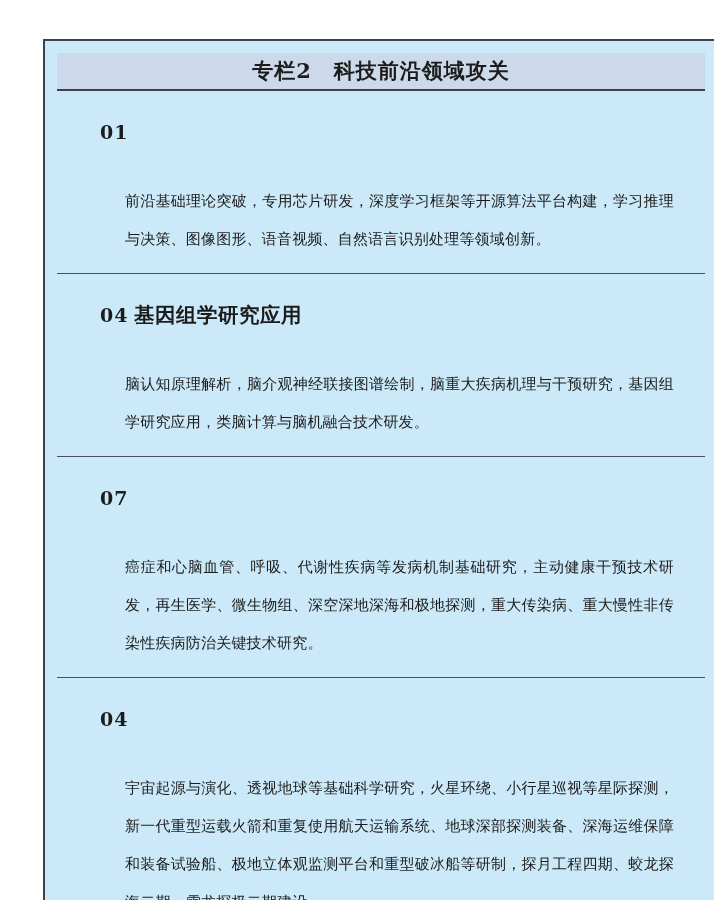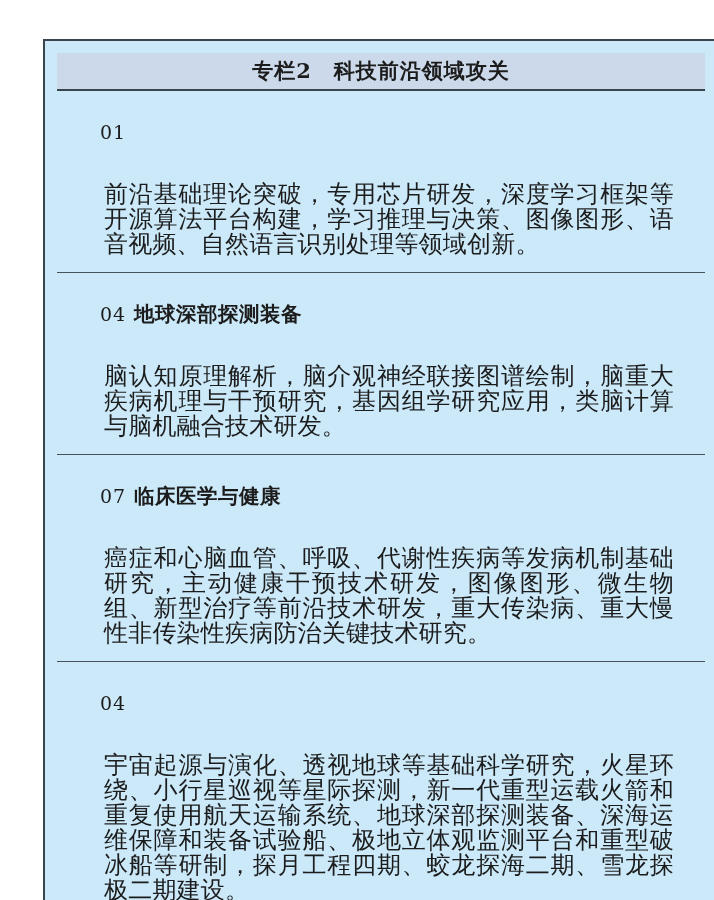--- a/index.html
+++ b/index.html
@@ -48,30 +48,30 @@
     display: flex;
     align-items: baseline;
     line-height: 27px;
     font-weight: 700;
     font-size: 20.5px;
   }
   .section-number {
     width: 34px;
     flex: 0 0 34px;
     font-size: 19px;
-    font-weight: 400;
+    font-weight: 700;
     letter-spacing: 1px;
   }
   .section-title {
     letter-spacing: 0.5px;
   }
   .section-body {
-    margin-left: 16px;
-    font-size: 24px;
-    line-height: 25px;
+    margin-left: 37px;
+    font-size: 15px;
+    line-height: 38px;
     text-align: justify;
     text-justify: inter-ideograph;
     letter-spacing: 0.2px;
   }
 </style>
 </head>
 <body>
 
 <div class="page">
   <div class="panel">
@@ -83,32 +83,31 @@
         <span class="section-number">01</span>
       </div>
       <div class="section-body">前沿基础理论突破，专用芯片研发，深度学习框架等开源算法平台构建，学习推理与决策、图像图形、语音视频、自然语言识别处理等领域创新。</div>
     </div>
 
 
 
     <div class="section">
       <div class="section-head">
         <span class="section-number">04</span>
-        <span class="section-title">地球深部探测装备</span>
+        <span class="section-title">基因组学研究应用</span>
       </div>
       <div class="section-body">脑认知原理解析，脑介观神经联接图谱绘制，脑重大疾病机理与干预研究，基因组学研究应用，类脑计算与脑机融合技术研发。</div>
     </div>
 
 
     <div class="section">
       <div class="section-head">
         <span class="section-number">07</span>
-        <span class="section-title">临床医学与健康</span>
       </div>
-      <div class="section-body">癌症和心脑血管、呼吸、代谢性疾病等发病机制基础研究，主动健康干预技术研发，图像图形、微生物组、新型治疗等前沿技术研发，重大传染病、重大慢性非传染性疾病防治关键技术研究。</div>
+      <div class="section-body">癌症和心脑血管、呼吸、代谢性疾病等发病机制基础研究，主动健康干预技术研发，再生医学、微生物组、深空深地深海和极地探测，重大传染病、重大慢性非传染性疾病防治关键技术研究。</div>
     </div>
 
     <div class="section">
       <div class="section-head">
         <span class="section-number">04</span>
       </div>
       <div class="section-body">宇宙起源与演化、透视地球等基础科学研究，火星环绕、小行星巡视等星际探测，新一代重型运载火箭和重复使用航天运输系统、地球深部探测装备、深海运维保障和装备试验船、极地立体观监测平台和重型破冰船等研制，探月工程四期、蛟龙探海二期、雪龙探极二期建设。</div>
     </div>
 
   </div>

